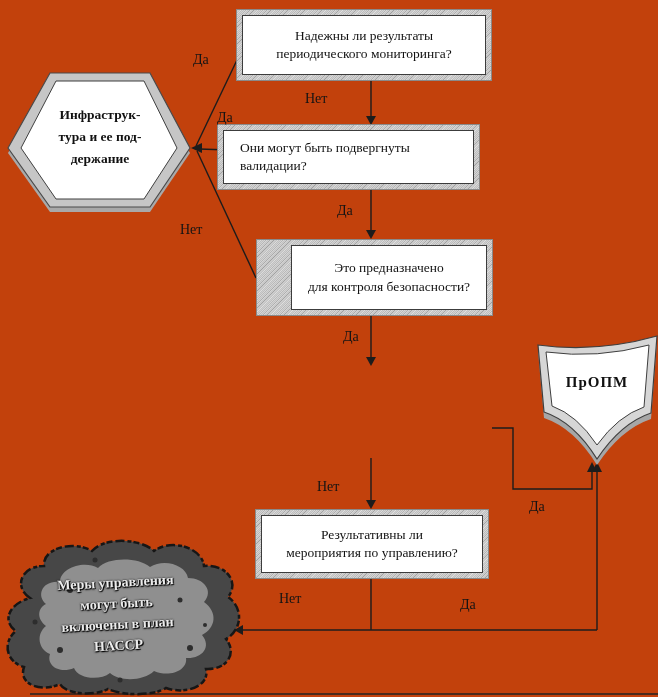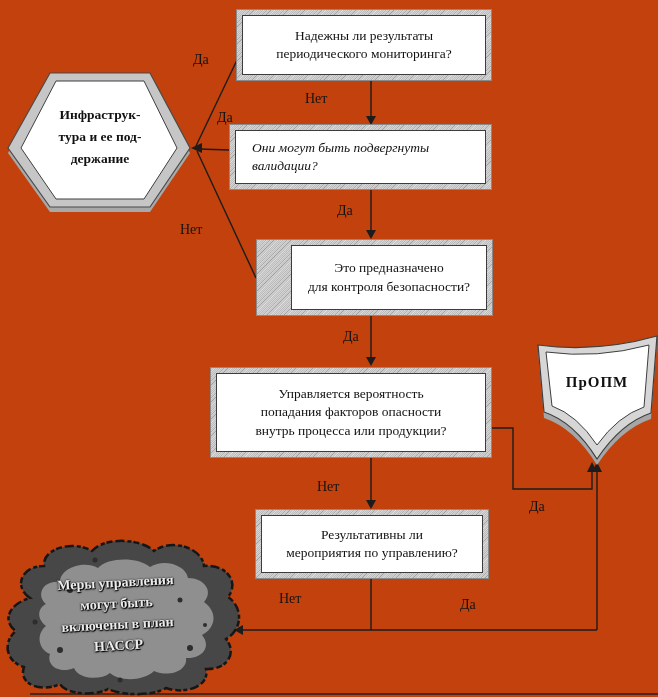--- a/index.html
+++ b/index.html
@@ -119,35 +119,30 @@
           <circle cx="35" cy="622" r="2.5"></circle>
       </g>
     </g>
   </svg>
 
   <div class="qbox" style="left:236px; top:9px; width:256px; height:72px;">
     <div class="qbox-inner">Надежны ли результаты
 периодического мониторинга?</div>
   </div>
 
-  <div class="qbox" style="left:229px; top:124px; width:263px; height:66px;font-style:italic;">
+  <div class="qbox" style="left:217px; top:124px; width:263px; height:66px;">
     <div class="qbox-inner align-left">Они могут быть подвергнуты
 валидации?</div>
   </div>
 
   <div class="qbox" style="left:256px; top:239px; width:237px; height:77px;padding-left:34px;">
     <div class="qbox-inner">Это предназначено
 для контроля безопасности?</div>
   </div>
 
-  <div class="qbox" style="left:210px; top:367px; width:282px; height:91px;">
-    <div class="qbox-inner">Управляется вероятность
-попадания факторов опасности
-внутрь процесса или продукции?</div>
-  </div>
 
   <div class="qbox" style="left:255px; top:509px; width:234px; height:70px;">
     <div class="qbox-inner">Результативны ли
 мероприятия по управлению?</div>
   </div>
 
   <div class="shape-text hex-text" style="left:24px; top:104px; width:152px;">Инфраструк-
 тура и ее под-
 держание</div>
 

